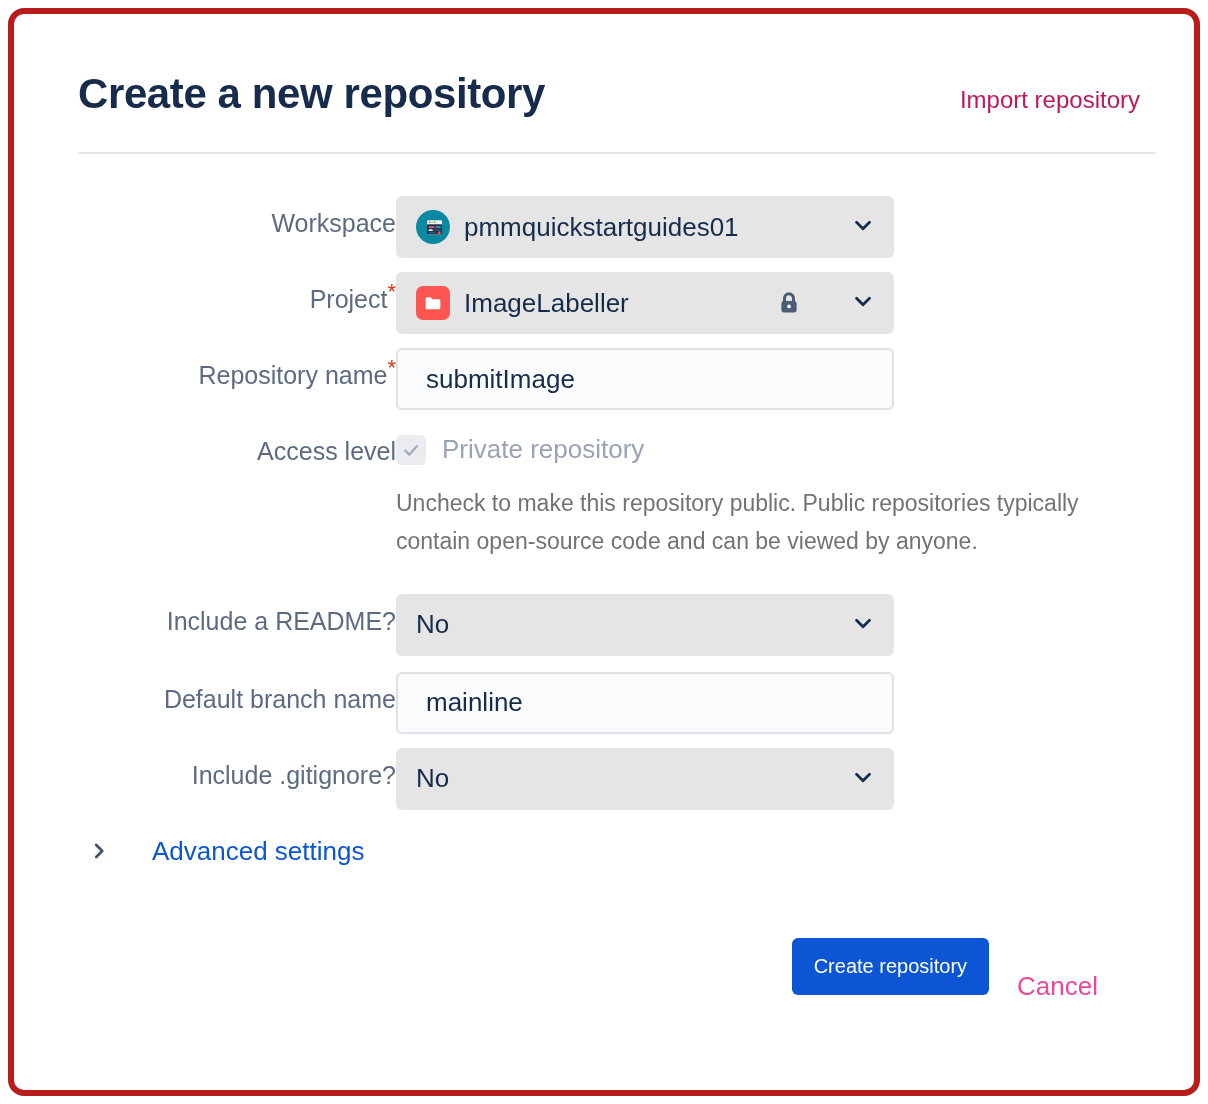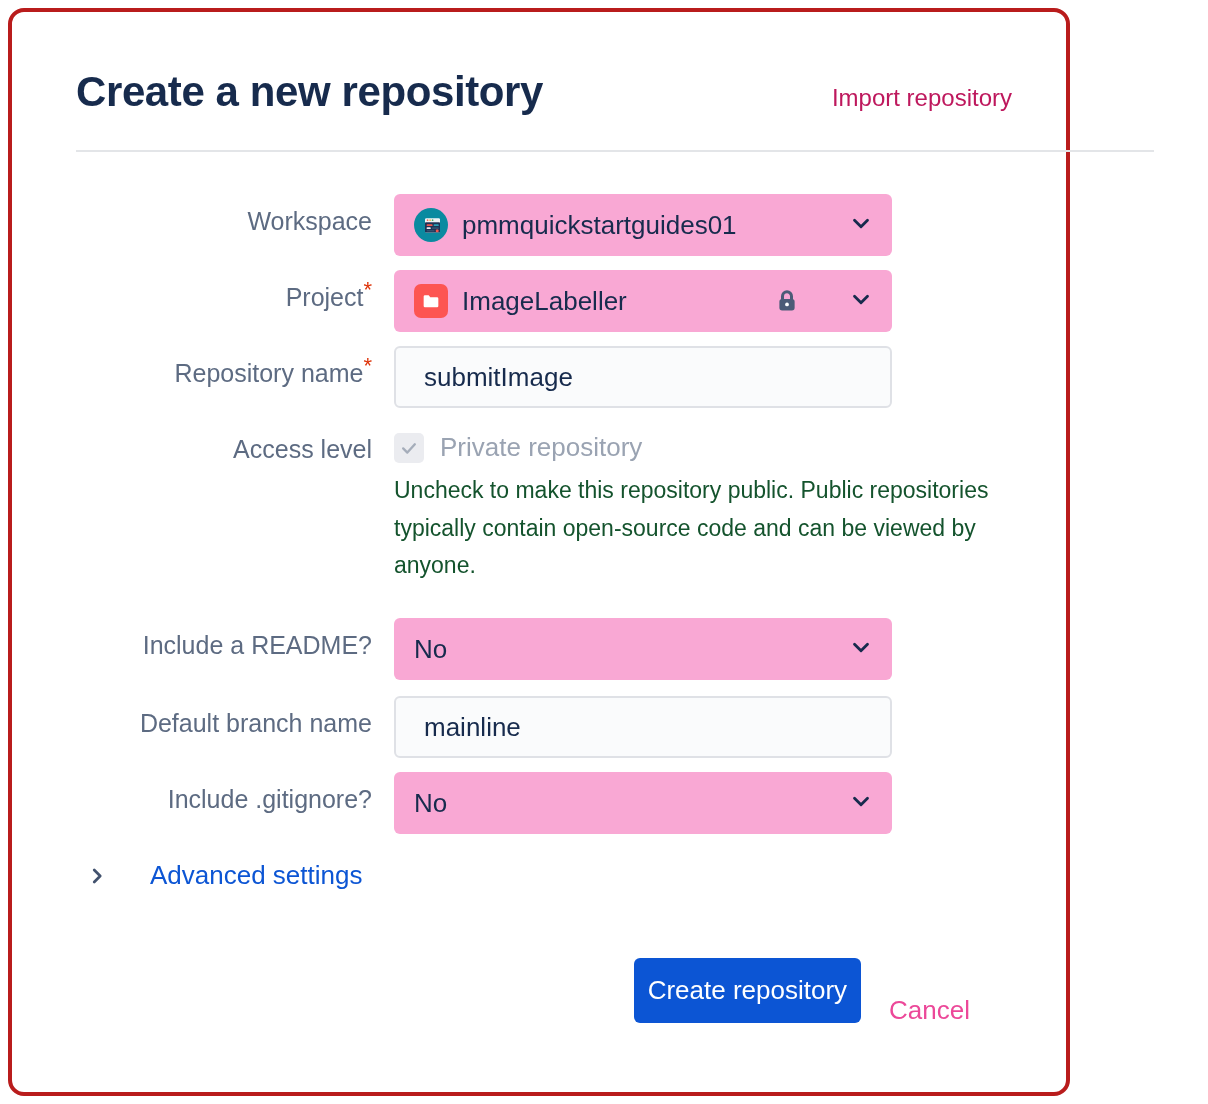--- a/index.html
+++ b/index.html
@@ -13,24 +13,24 @@
     width: 1208px;
     height: 1104px;
     position: relative;
     background: #ffffff;
     overflow: hidden;
   }
   .card {
     position: absolute;
     left: 8px;
     top: 8px;
-    width: 1062px;
+    width: 1192px;
     height: 1088px;
     background: #ffffff;
-    border: 4px solid #b91c1c;
+    border: 6px solid #b91c1c;
     border-radius: 16px;
   }
   .card-inner {
     padding: 56px 54px 0 64px;
   }
 
   
   .header-row {
     display: flex;
     align-items: baseline;
@@ -64,39 +64,38 @@
   }
   .row {
     display: flex;
     align-items: flex-start;
     margin-bottom: 14px;
   }
   .label {
     width: 318px;
     flex: 0 0 318px;
     text-align: right;
-    padding-right: 22px;
     font-size: 25px;
     color: #5d6b82;
     line-height: 1.25;
     padding-top: 12px;
   }
   .label .req {
     color: #de350b;
     font-size: 22px;
     vertical-align: super;
     line-height: 0;
   }
   .field { flex: 1 1 auto; min-width: 0; }
 
   
   .select {
     width: 498px;
     height: 62px;
-    background: #f9a8d4;
+    background: #e5e5e5;
     border-radius: 6px;
     display: flex;
     align-items: center;
     padding: 0 18px 0 20px;
     cursor: pointer;
     position: relative;
   }
   .select-value {
     font-size: 26px;
     color: #172b4d;
@@ -153,24 +152,24 @@
     background: #ebecf0;
     margin-right: 16px;
     display: flex; align-items: center; justify-content: center;
     flex: 0 0 auto;
   }
   .checkbox-label {
     font-size: 26px;
     color: #9aa3b2;
   }
   .help-text {
-    margin-top: 9px;
+    margin-top: 20px;
     font-size: 23px;
     line-height: 1.62;
-    color: #14532d;
+    color: #737373;
     max-width: 690px;
   }
 
   
   .advanced {
     display: flex;
     align-items: center;
     margin-top: 26px;
     margin-left: 10px;
     cursor: pointer;
@@ -188,24 +187,24 @@
     display: flex;
     align-items: center;
     justify-content: flex-end;
     margin-top: 60px;
     padding-right: 40px;
     gap: 26px;
   }
   .btn-primary {
     background: #0c55d4;
     color: #ffffff;
-    font-size: 26px;
+    font-size: 20px;
     border: none;
     border-radius: 6px;
-    padding: 17px 14px;
+    padding: 17px 22px;
     cursor: pointer;
     font-family: "Liberation Sans", sans-serif;
   }
   .btn-link {
     background: transparent;
     color: #ec4899;
     font-size: 26px;
     border: none;
     cursor: pointer;
     padding: 4px 2px;

